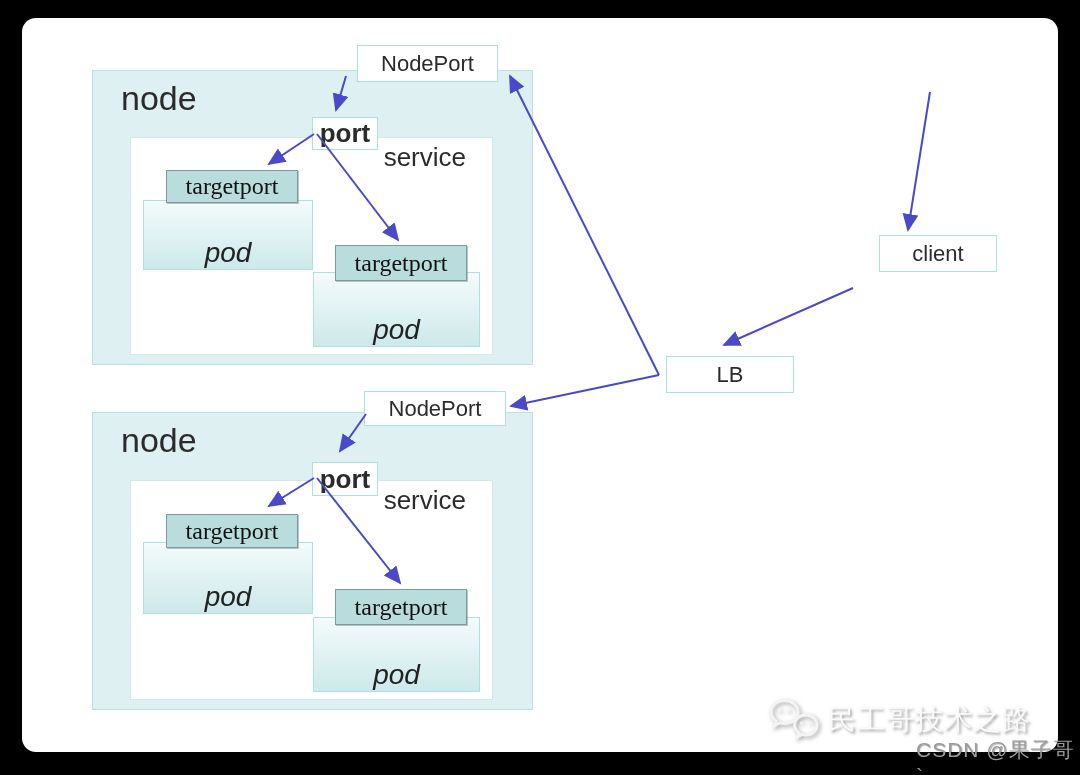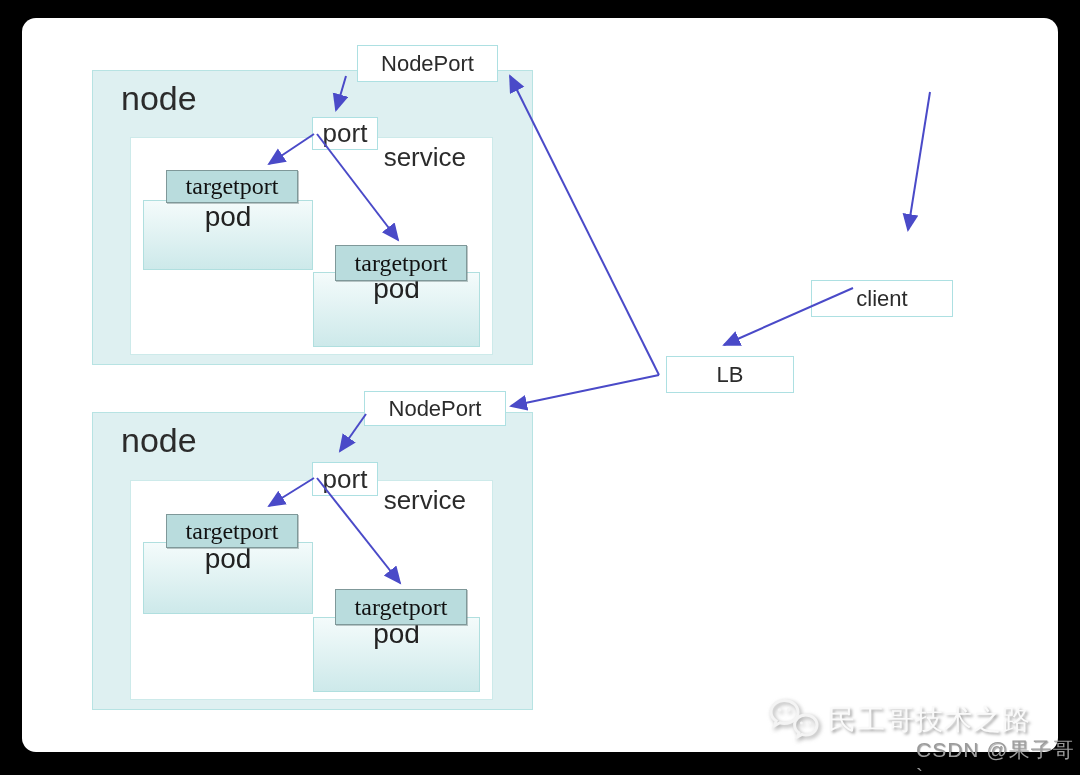--- a/index.html
+++ b/index.html
@@ -33,35 +33,35 @@
     background:var(--node-fill);border:1px solid var(--node-border);z-index:1;
   }
   .node-label{position:absolute;left:28px;top:8px;font-size:34px;color:var(--text);}
   .service{
     background:#fff;border:1px solid var(--service-border);z-index:2;
   }
   .service-label{position:absolute;right:26px;top:4px;font-size:26px;color:var(--text);}
   .pod{
     background:linear-gradient(180deg,var(--pod-top) 0%,var(--pod-bottom) 100%);
     border:1px solid var(--pod-border);z-index:3;
-    display:flex;align-items:flex-start;justify-content:center;
-    font-size:28px;color:#222;
+    display:flex;align-items:flex-end;justify-content:center;
+    font-size:28px;color:#222;font-style:italic;
   }
   .targetport{
     background:var(--tp-fill);border:1px solid var(--tp-border);z-index:4;
     display:flex;align-items:center;justify-content:center;
     font-family:Liberation Serif, serif;font-size:24px;color:#111;
     box-shadow:1px 1px 0 rgba(110,130,130,.45);
   }
   .labelbox{
     background:#fff;border:1px solid var(--labelbox-border);z-index:5;
     display:flex;align-items:center;justify-content:center;
     font-size:22px;color:var(--text);
   }
-  .port-box{font-size:26px;}
+  .port-box{font-size:26px;font-weight:bold;}
   svg.overlay{position:absolute;left:0;top:0;z-index:6;pointer-events:none;}
   .arrow{stroke:var(--arrow);stroke-width:2;fill:none;}
   .arrowhead{fill:var(--arrow);}
   .watermark{
     position:absolute;left:768px;top:698px;z-index:7;
     display:flex;align-items:center;gap:8px;
     color:var(--wm-text);font-size:28px;letter-spacing:1px;
     text-shadow:2px 2px 3px rgba(110,110,110,.65);
   }
   .wm-icon{filter:drop-shadow(2px 2px 2px rgba(110,110,110,.6));}
@@ -120,21 +120,21 @@
   <div class="box targetport" style="left:335px;top:589px;width:132px;height:36px;">
     <span>targetport</span>
   </div>
   <div class="box labelbox port-box" style="left:312px;top:462px;width:66px;height:34px;">
     <span>port</span>
   </div>
   <div class="box labelbox" style="left:364px;top:391px;width:142px;height:35px;">
     <span>NodePort</span>
   </div>
 
-  <div class="box labelbox" style="left:811px;top:235px;width:142px;height:37px;margin-top:45px;">
+  <div class="box labelbox" style="left:879px;top:235px;width:118px;height:37px;">
     <span>client</span>
   </div>
   <div class="box labelbox" style="left:666px;top:356px;width:128px;height:37px;">
     <span>LB</span>
   </div>
 
   <svg class="overlay" width="1080" height="775">
     <defs>
       <marker id="ah" markerWidth="10" markerHeight="10" refX="8" refY="4" orient="auto">
         <path class="arrowhead" d="M0,0 L9,4 L0,8 z"></path>

